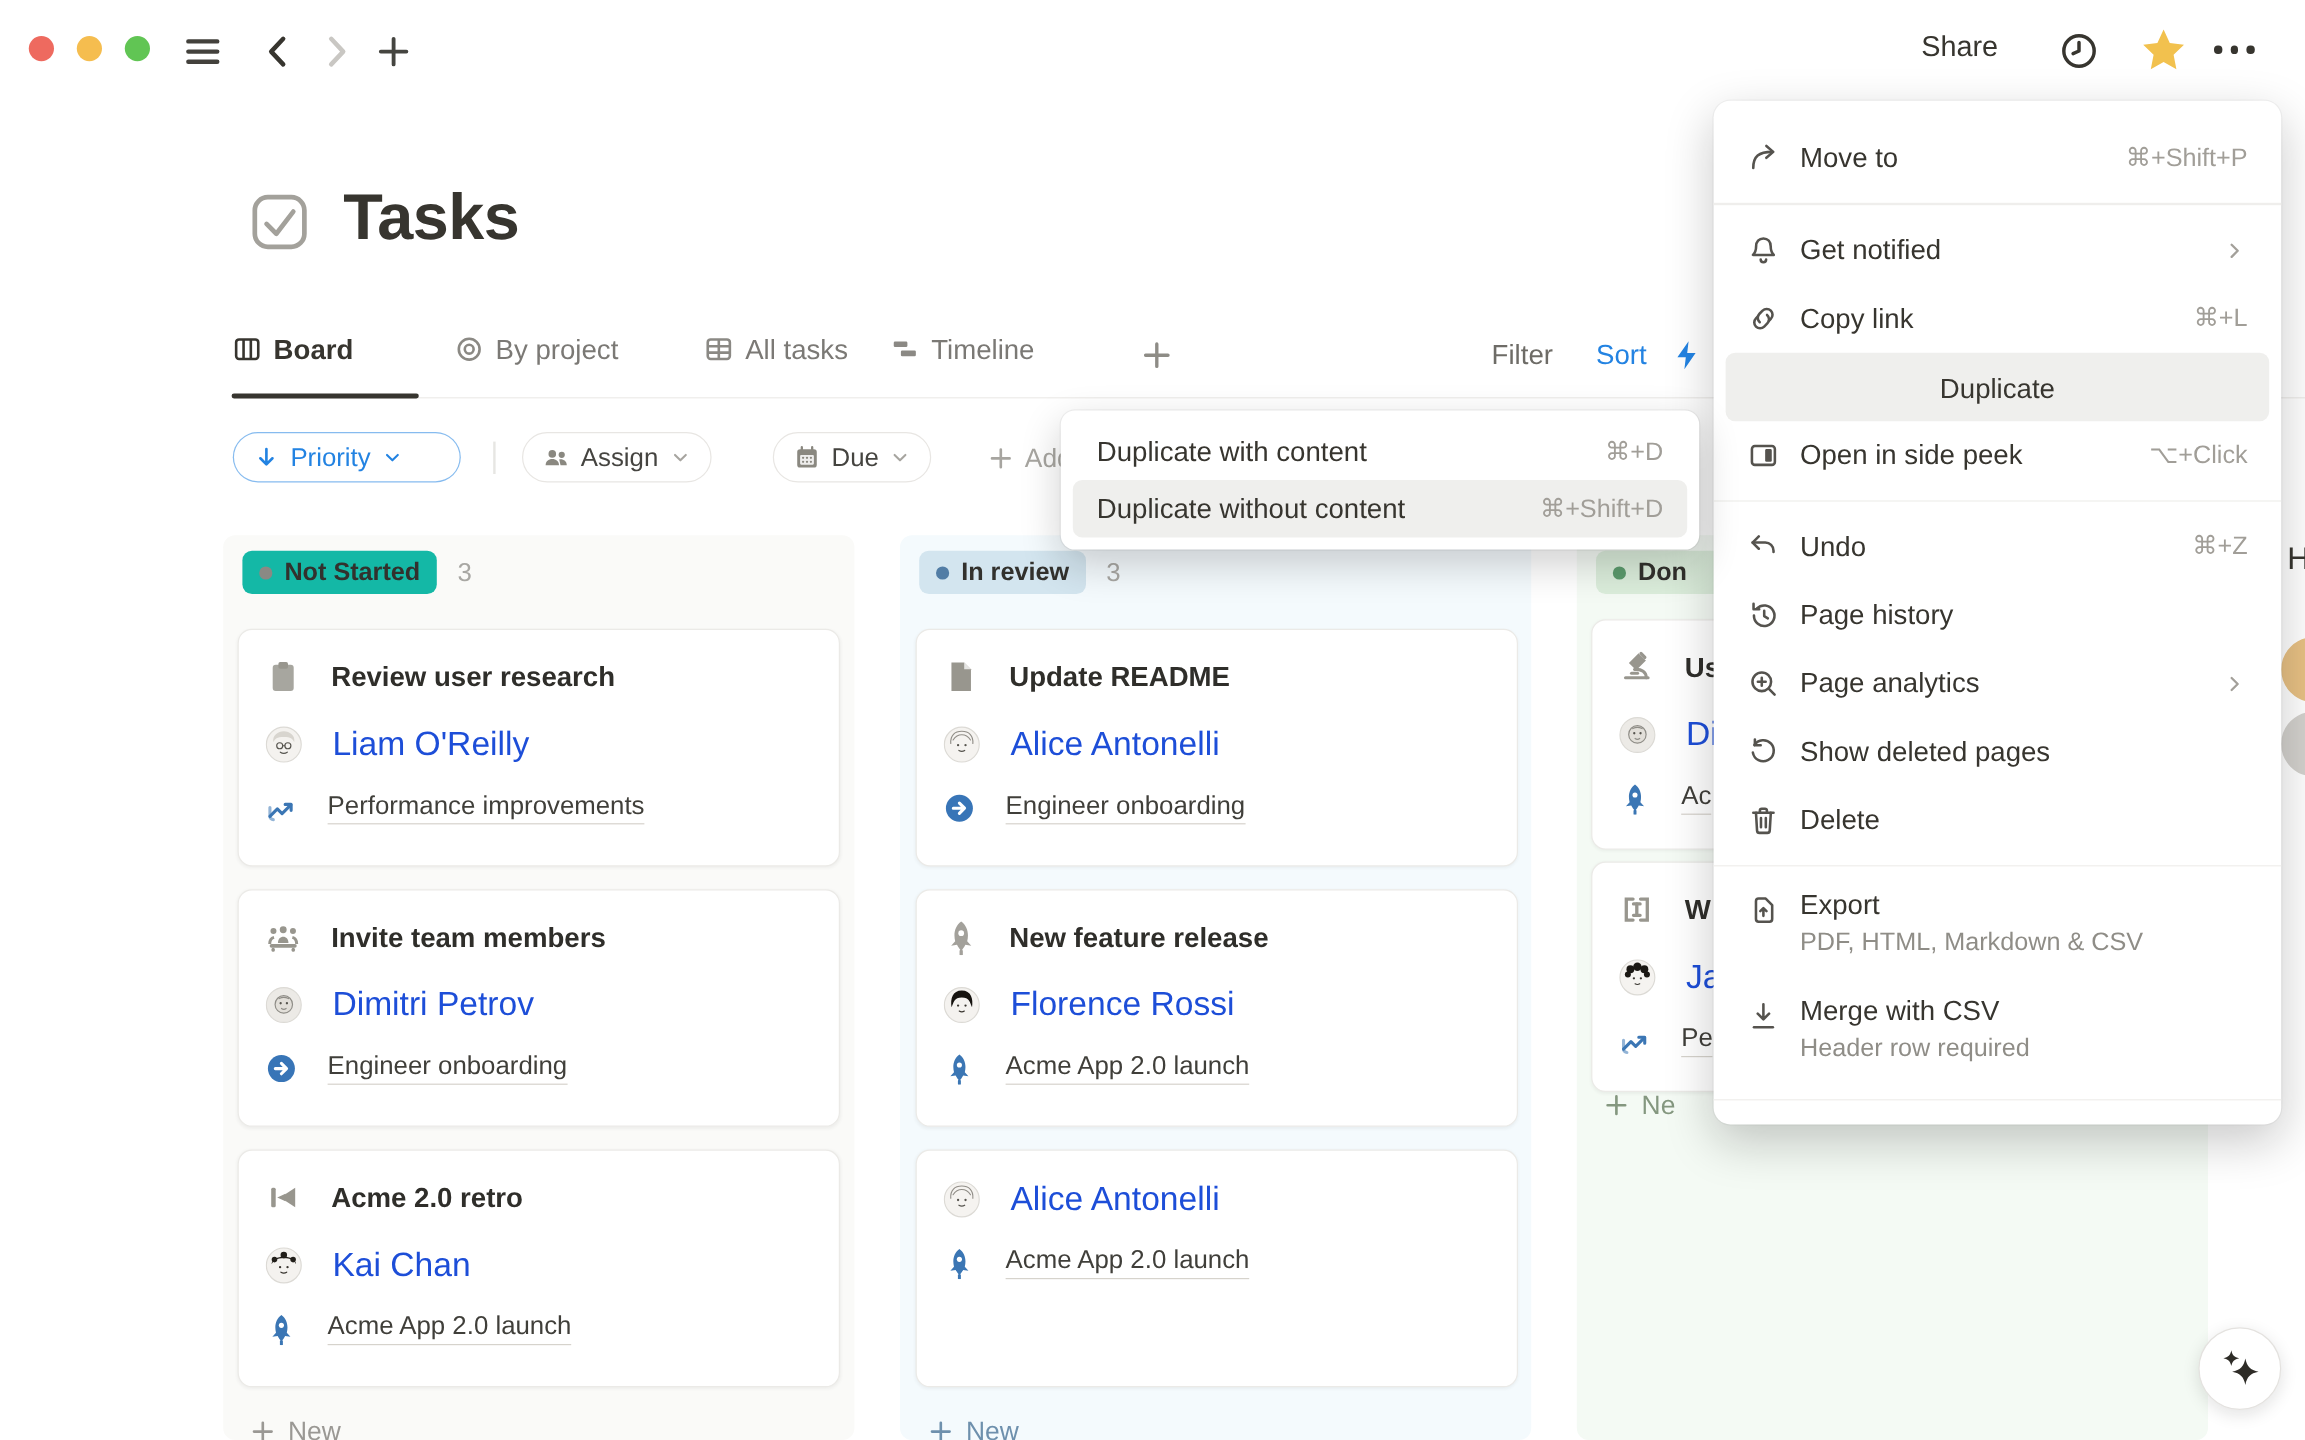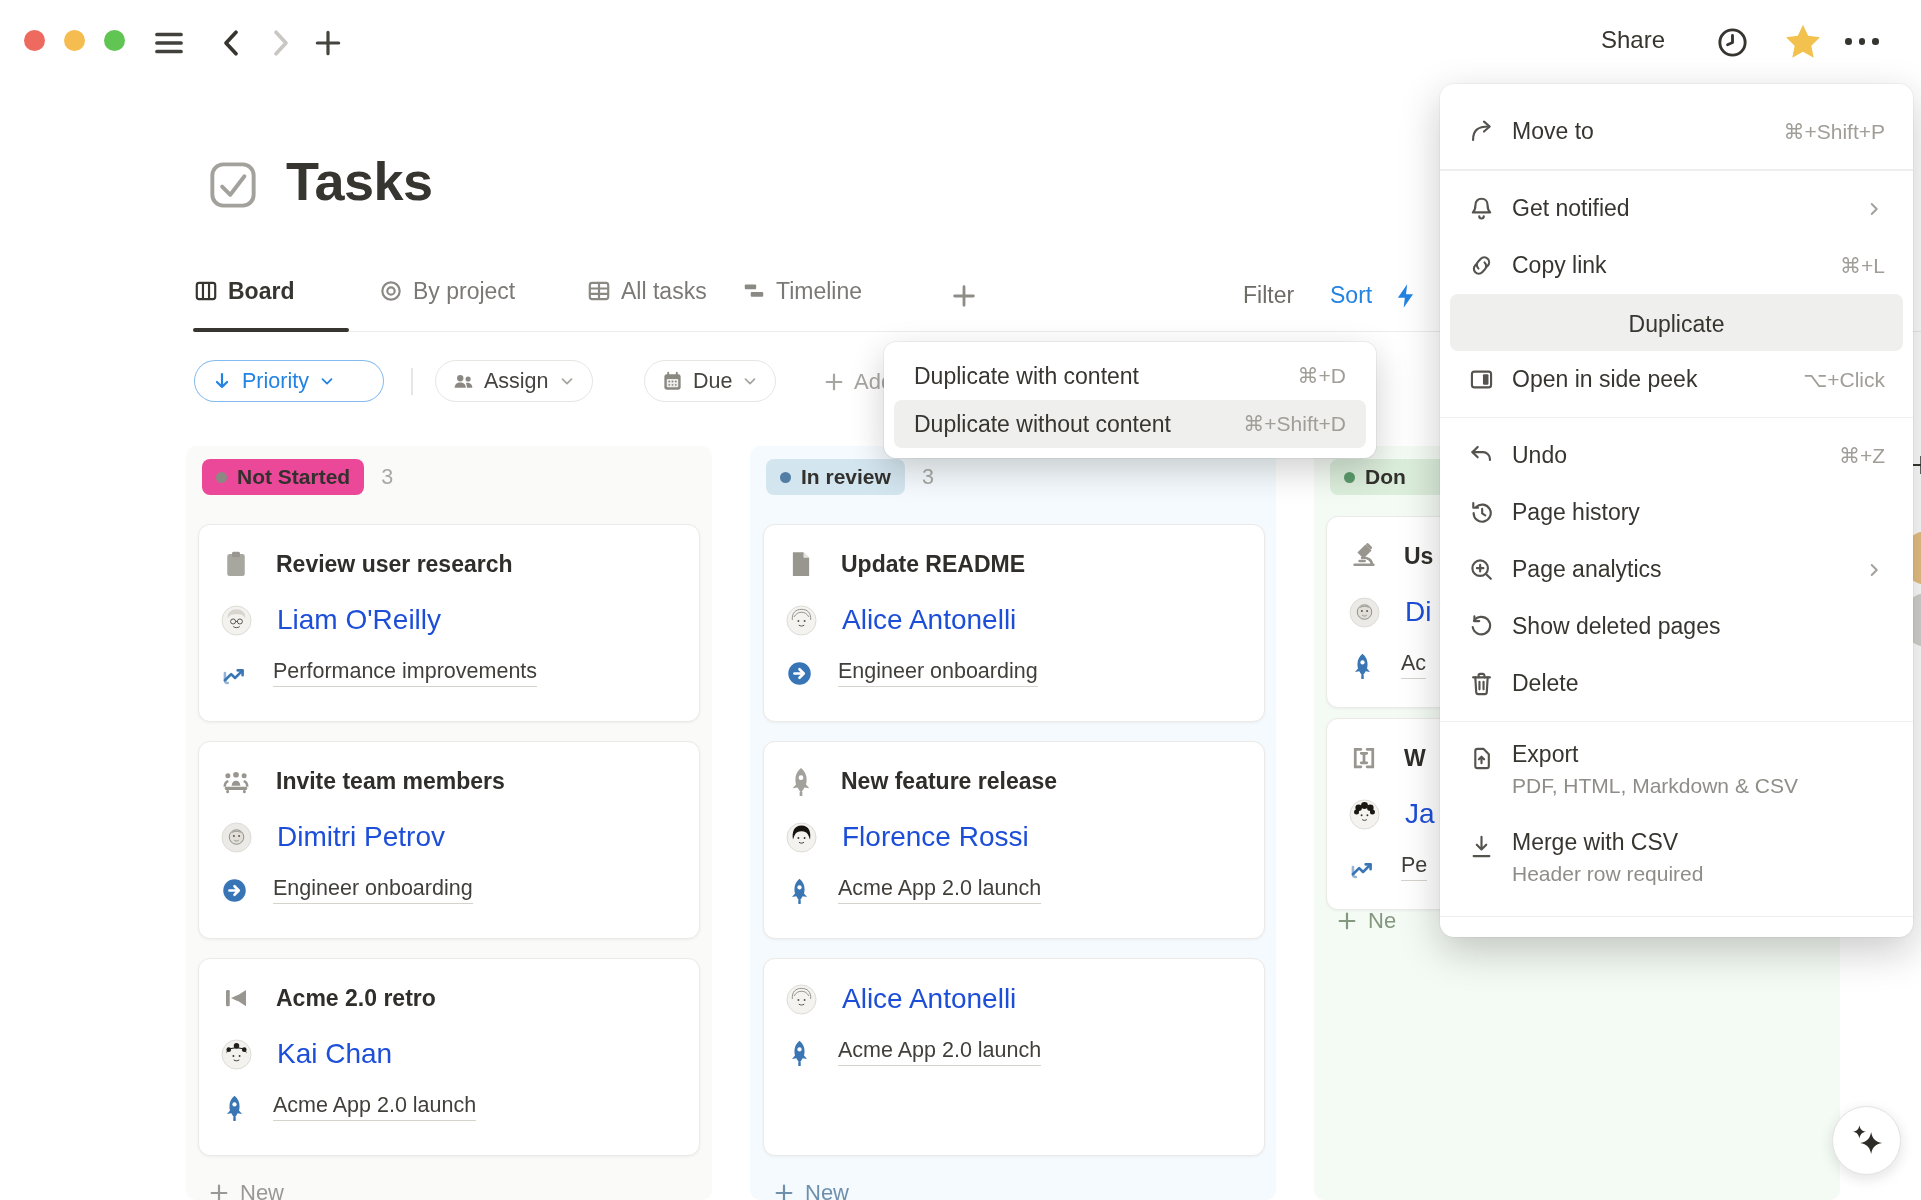--- a/index.html
+++ b/index.html
@@ -43,32 +43,32 @@
   .card.short{height:192px;}
   .crow{display:flex;align-items:center;gap:25px;}
   .c-title{font-size:23px;font-weight:600;color:#2F2E2A;margin-bottom:25px;}
   .c-person{font-size:28px;color:#1d4ed8;margin-bottom:23px;}
   .c-proj{font-size:21.5px;font-weight:500;color:#403F3A;}
   .plink{border-bottom:1.6px solid #D6D3CC;padding-bottom:2px;}
   .newrow{position:absolute;display:flex;align-items:center;gap:10px;font-size:22px;}
 
   
   .menu{position:absolute;left:1428px;top:84px;width:473px;background:#fff;border-radius:14px;z-index:30;
-        box-shadow:0 0 0 1px rgba(15,15,15,.04),0 14px 40px rgba(15,15,15,.22);padding:10px 0 20px 0;box-sizing:border-box;margin-left:12px;}
+        box-shadow:0 0 0 1px rgba(15,15,15,.04),0 14px 40px rgba(15,15,15,.22);padding:10px 0 20px 0;box-sizing:border-box;}
   .sec{padding:9px 0;}
   .mdiv{height:1px;background:#EFEEEC;}
   .mi{height:57px;margin:0 10px;padding:0 18px;border-radius:8px;display:flex;align-items:center;gap:17px;}
   .mi.hl{background:#EFEFED;flex-direction:column;}
   .mi-label{font-size:23px;color:#37352F;flex:1;white-space:nowrap;}
   .mi-sc{font-size:21px;color:#A19E98;white-space:nowrap;}
   .mi2{height:88px;margin:0 10px;padding:10px 18px 0 18px;border-radius:8px;display:flex;gap:17px;box-sizing:border-box;}
   .mi2 .mi-ic{margin-top:4px;}
   .mi2 .t{font-size:23px;color:#37352F;}
   .mi2 .s{font-size:21px;color:#8F8D87;margin-top:6px;}
-  .submenu{position:absolute;left:884px;top:342px;width:492px;background:#fff;border-radius:12px;z-index:40;
+  .submenu{position:absolute;left:884px;top:342px;width:532px;background:#fff;border-radius:12px;z-index:40;
         box-shadow:0 0 0 1px rgba(15,15,15,.05),0 12px 34px rgba(15,15,15,.2);padding:10px 0;box-sizing:border-box;}
   .smi{height:48px;margin:0 10px;padding:0 20px;border-radius:8px;display:flex;align-items:center;}
   .smi.hl{background:#EFEFED;}
   .smi .mi-label{font-size:23px;}
 
   
   .sparkle-btn{position:absolute;left:1832px;top:1106px;width:67px;height:67px;border-radius:50%;background:#fff;
         border:1px solid #E4E2DF;box-shadow:0 4px 14px rgba(15,15,15,.12);z-index:50;display:flex;align-items:center;justify-content:center;}
   .edge-avatar{position:absolute;width:54px;height:54px;border-radius:50%;border:3px solid #fff;z-index:5;}
   .edge-h{position:absolute;left:1906px;top:450px;font-size:26px;color:#37352F;z-index:5;}
@@ -460,21 +460,21 @@
         <use href="#i-plus"></use>
       </svg>
     <span>Add filter</span>
   </div>
 
   <div class="col-bg" style="left:186px;background:#FAFAF8"></div>
   <div class="col-bg" style="left:750px;background:#F4FAFD"></div>
   <div class="col-bg" style="left:1314px;background:#F4FAF4"></div>
 
   <div class="col-head" style="left:202px">
-    <span class="pill" style="background:#ec4899">
+    <span class="pill" style="background:#14b8a6">
         <span class="dot" style="background:#8A8984"></span>
         <span>Not Started</span>
       </span>
     <span class="count">3</span>
   </div>
   <div class="col-head" style="left:766px">
     <span class="pill" style="background:#D3E5EF">
         <span class="dot" style="background:#527DA5"></span>
         <span>In review</span>
       </span>

